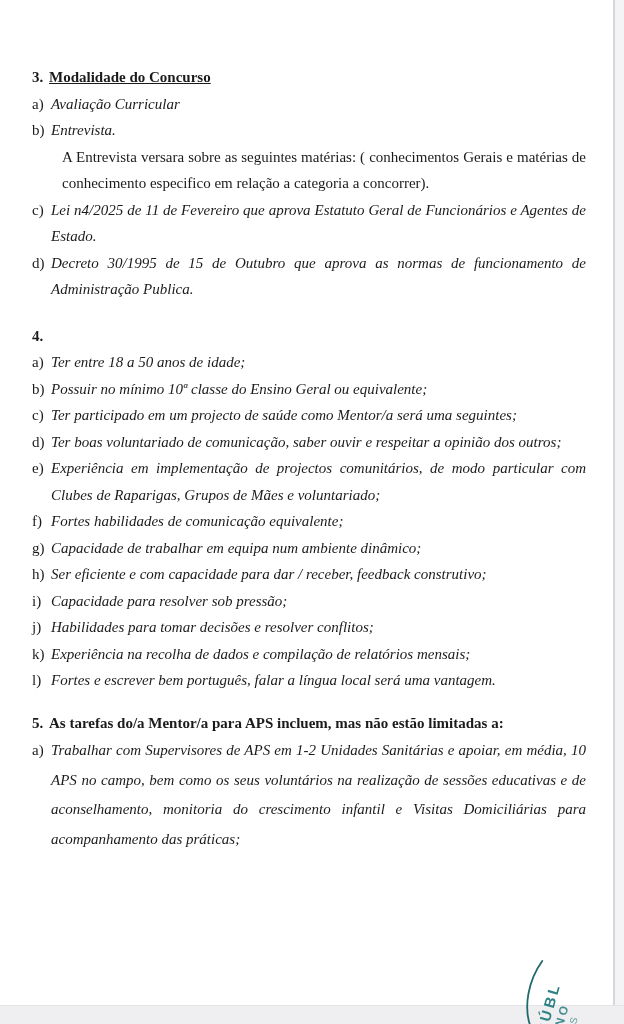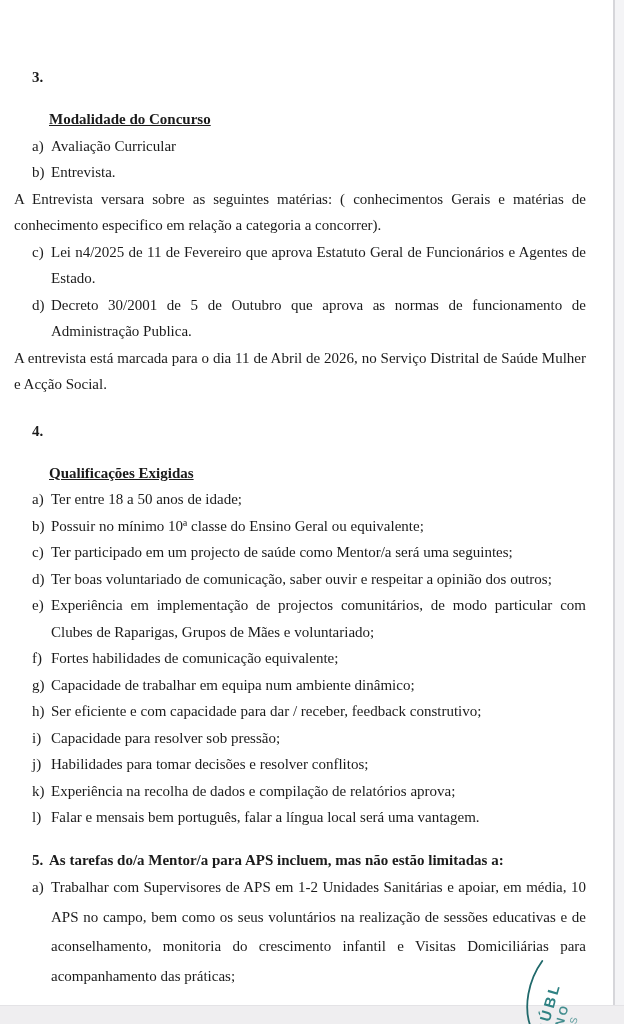--- a/index.html
+++ b/index.html
@@ -17,30 +17,30 @@
     width: 572px;
     font-size: 15px;
     line-height: 26.5px;
   }
   .sec-heading {
     display: flex;
     font-weight: bold;
     padding-left: 18px;
   }
   .sec-num { flex: 0 0 17px; }
-  .sec-title.u { text-decoration: underline; margin-top: 42px; }
+  .sec-title.u { text-decoration: underline; }
   .sec4 { margin-top: 20px; }
   .sec5 { margin-top: 16px; }
-  .para { text-align: justify; }
+  .para { text-align: justify; margin-left: 48px; }
   .li {
     display: flex;
     padding-left: 18px;
   }
   .li-label { flex: 0 0 19px; }
-  .li-text { flex: 1; text-align: justify; }
+  .li-text { flex: 1; text-align: justify; font-style: italic; }
   .sec5 .li { line-height: 29.5px; }
 
   
   .edge-line {
     position: absolute; left: 613px; top: 0;
     width: 2px; height: 1024px;
     background: #d6d6da;
   }
   .edge-strip {
     position: absolute; left: 615px; top: 0;
@@ -92,29 +92,27 @@
       <span class="li-label">b)</span>
       <span class="li-text">Entrevista.</span>
     </div>
     <div class="para">A Entrevista versara sobre as seguintes matérias: ( conhecimentos Gerais e matérias de conhecimento especifico em relação a categoria a concorrer).</div>
     <div class="li">
       <span class="li-label">c)</span>
       <span class="li-text">Lei n4/2025 de 11 de Fevereiro que aprova Estatuto Geral de Funcionários e Agentes de Estado.</span>
     </div>
     <div class="li">
       <span class="li-label">d)</span>
-      <span class="li-text">Decreto 30/2001 de 5 de Outubro que aprova as normas de funcionamento de Administração Publica.</span>
+      <span class="li-text">Decreto 30/1995 de 15 de Outubro que aprova as normas de funcionamento de Administração Publica.</span>
     </div>
-    <div class="para">A entrevista está marcada para o dia 11 de Abril de 2026, no Serviço Distrital de Saúde Mulher e Acção Social.</div>
   </section>
 
   <section class="sec sec4">
     <div class="sec-heading">
       <span class="sec-num">4.</span>
-      <span class="sec-title u">Qualificações Exigidas</span>
     </div>
     <div class="li">
       <span class="li-label">a)</span>
       <span class="li-text">Ter entre 18 a 50 anos de idade;</span>
     </div>
     <div class="li">
       <span class="li-label">b)</span>
       <span class="li-text">Possuir no mínimo 10ª classe do Ensino Geral ou equivalente;</span>
     </div>
     <div class="li">
@@ -144,25 +142,25 @@
     <div class="li">
       <span class="li-label">i)</span>
       <span class="li-text">Capacidade para resolver sob pressão;</span>
     </div>
     <div class="li">
       <span class="li-label">j)</span>
       <span class="li-text">Habilidades para tomar decisões e resolver conflitos;</span>
     </div>
     <div class="li">
       <span class="li-label">k)</span>
-      <span class="li-text">Experiência na recolha de dados e compilação de relatórios aprova;</span>
+      <span class="li-text">Experiência na recolha de dados e compilação de relatórios mensais;</span>
     </div>
     <div class="li">
       <span class="li-label">l)</span>
-      <span class="li-text">Falar e mensais bem português, falar a língua local será uma vantagem.</span>
+      <span class="li-text">Fortes e escrever bem português, falar a língua local será uma vantagem.</span>
     </div>
   </section>
 
   <section class="sec sec5">
     <div class="sec-heading">
       <span class="sec-num">5.</span>
       <span class="sec-title">As tarefas do/a Mentor/a para APS incluem, mas não estão limitadas a:</span>
     </div>
     <div class="li">
       <span class="li-label">a)</span>

